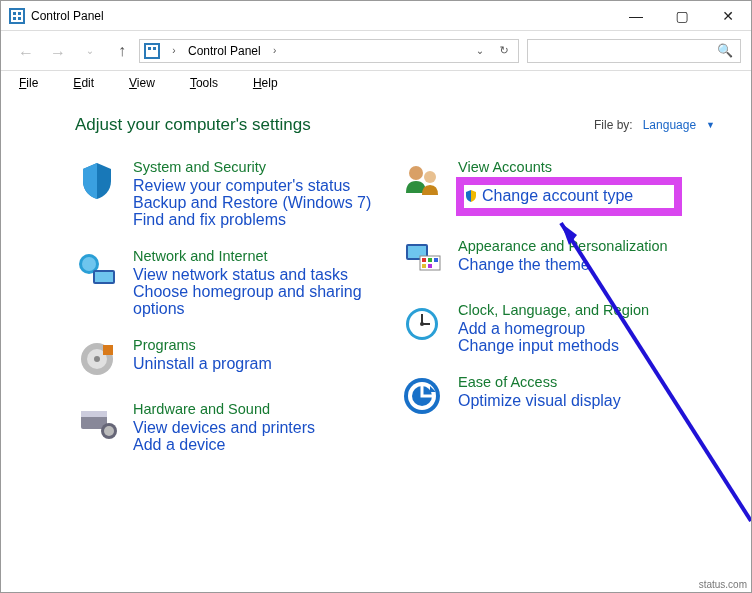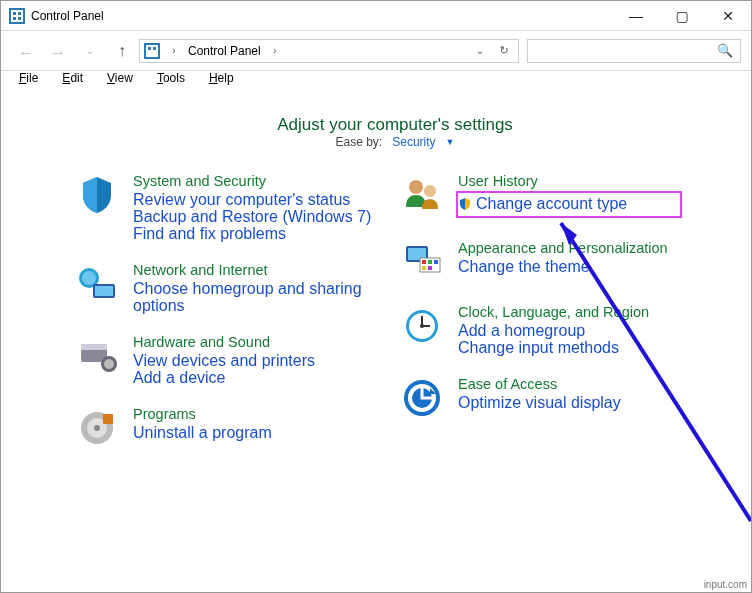--- a/index.html
+++ b/index.html
@@ -68,35 +68,35 @@
   }
   .search-box input {
     border: none; outline: none; flex: 1; font-size: 12px;
     font-family: inherit; font-style: italic; color: #888;
   }
   .search-icon { color: #888; font-size: 13px; }
   
   .menubar {
     height: 24px;
     display: flex;
+    align-items: center;
     padding: 0 8px;
-    gap: 4px;
+    gap: 15px;
     font-size: 12px;
   }
   .menubar span { padding: 0 10px; }
   .menubar span u { text-decoration: underline; }
   
   .content {
     padding: 20px 36px 20px 74px;
   }
   .content-header {
     display: flex;
     align-items: center;
     margin-bottom: 24px;
-    flex-direction: column;
   }
   .content-header .heading {
     flex: 1;
     color: #0a5f2e;
     font-size: 17px;
     font-weight: 400;
   }
   .viewby { font-size: 12px; display: flex; align-items: center; gap: 10px; }
   .viewby .label { color: #444; }
   .viewby .val { color: #1a66c7; }
@@ -125,21 +125,21 @@
   .cat-link {
     color: #1a4fc7;
     font-size: 16px;
     line-height: 17px;
     display: block;
   }
   .shield-row {
     display: flex; align-items: center; gap: 4px;
   }
   .highlight-box {
-    border: 2px solid #d946ef;
+    border: 8px solid #d946ef;
     padding: 2px 0 4px 0;
     margin: 2px 0 2px -2px;
     width: 226px;
   }
   
   .annotation-arrow {
     position: absolute;
     pointer-events: none;
   }
   
@@ -199,22 +199,22 @@
   <span><u>E</u>dit</span>
   <span><u>V</u>iew</span>
   <span><u>T</u>ools</span>
   <span><u>H</u>elp</span>
 </div>
 
 <div class="content">
   <div class="content-header">
     <div class="heading">Adjust your computer's settings</div>
     <div class="viewby">
-      <span class="label">Ease by:</span>
-      <span class="val">Security</span>
+      <span class="label">File by:</span>
+      <span class="val">Language</span>
       <span class="chev">▼</span>
     </div>
   </div>
 
   <div class="columns">
 
     <div class="col">
 
       <div class="category">
         <svg class="cat-icon" viewBox="0 0 44 44">
@@ -231,63 +231,64 @@
 
       <div class="category">
         <svg class="cat-icon" viewBox="0 0 44 44">
           <circle cx="14" cy="16" r="10" fill="#2a9fd6"></circle>
           <circle cx="14" cy="16" r="7" fill="#6ec5ee"></circle>
           <rect x="18" y="22" width="22" height="14" rx="2" fill="#2a5aa8"></rect>
           <rect x="20" y="24" width="18" height="10" fill="#6ec5ee"></rect>
         </svg>
         <div class="cat-body">
           <div class="cat-title">Network and Internet</div>
+          <a class="cat-link">View network status and tasks</a>
           <a class="cat-link">Choose homegroup and sharing options</a>
+        </div>
+      </div>
+
+      <div class="category">
+        <svg class="cat-icon" viewBox="0 0 44 44">
+          <circle cx="22" cy="22" r="16" fill="#bbb"></circle>
+          <circle cx="22" cy="22" r="10" fill="#e0e0e0"></circle>
+          <circle cx="22" cy="22" r="3" fill="#888"></circle>
+          <rect x="28" y="8" width="10" height="10" fill="#d97a1a"></rect>
+        </svg>
+        <div class="cat-body">
+          <div class="cat-title">Programs</div>
+          <a class="cat-link">Uninstall a program</a>
         </div>
       </div>
 
       <div class="category">
         <svg class="cat-icon" viewBox="0 0 44 44">
           <rect x="6" y="10" width="26" height="18" rx="2" fill="#889"></rect>
           <rect x="6" y="10" width="26" height="6" fill="#ccd"></rect>
           <circle cx="34" cy="30" r="8" fill="#667"></circle>
           <circle cx="34" cy="30" r="5" fill="#bbb"></circle>
         </svg>
         <div class="cat-body">
           <div class="cat-title">Hardware and Sound</div>
           <a class="cat-link">View devices and printers</a>
           <a class="cat-link">Add a device</a>
         </div>
       </div>
-
-      <div class="category">
-        <svg class="cat-icon" viewBox="0 0 44 44">
-          <circle cx="22" cy="22" r="16" fill="#bbb"></circle>
-          <circle cx="22" cy="22" r="10" fill="#e0e0e0"></circle>
-          <circle cx="22" cy="22" r="3" fill="#888"></circle>
-          <rect x="28" y="8" width="10" height="10" fill="#d97a1a"></rect>
-        </svg>
-        <div class="cat-body">
-          <div class="cat-title">Programs</div>
-          <a class="cat-link">Uninstall a program</a>
-        </div>
-      </div>
     </div>
 
     <div class="col" style="padding-left:10px;">
 
       <div class="category">
         <svg class="cat-icon" viewBox="0 0 44 44">
           <circle cx="16" cy="14" r="7" fill="#d9a066"></circle>
           <path d="M6 34 Q6 22 16 22 Q26 22 26 34 Z" fill="#2d8f3e"></path>
           <circle cx="30" cy="18" r="6" fill="#e8c090"></circle>
           <path d="M22 36 Q22 26 30 26 Q38 26 38 36 Z" fill="#c7861a"></path>
         </svg>
         <div class="cat-body">
-          <div class="cat-title">User History</div>
+          <div class="cat-title">View Accounts</div>
           <div class="highlight-box">
             <div class="shield-row">
               <svg width="14" height="14" viewBox="0 0 14 14">
                 <path d="M7 1 L12 3 V7 C12 10 10 12 7 13 V1 Z" fill="#f0b800"></path>
                 <path d="M7 1 L2 3 V7 C2 10 4 12 7 13 V1 Z" fill="#1870c8"></path>
               </svg>
               <a class="cat-link" style="display:inline;">Change account type</a>
             </div>
           </div>
         </div>
@@ -340,13 +341,13 @@
       </div>
     </div>
   </div>
 </div>
 
 <svg class="annotation-arrow" style="left:0; top:0;" width="752" height="593">
   <line x1="750" y1="520" x2="560" y2="222" stroke="#2012d6" stroke-width="4"></line>
   <polygon points="560,222 576,234 568,244" fill="#2012d6"></polygon>
 </svg>
 
-<div class="watermark">input.com</div>
+<div class="watermark">status.com</div>
 
 </body></html>

